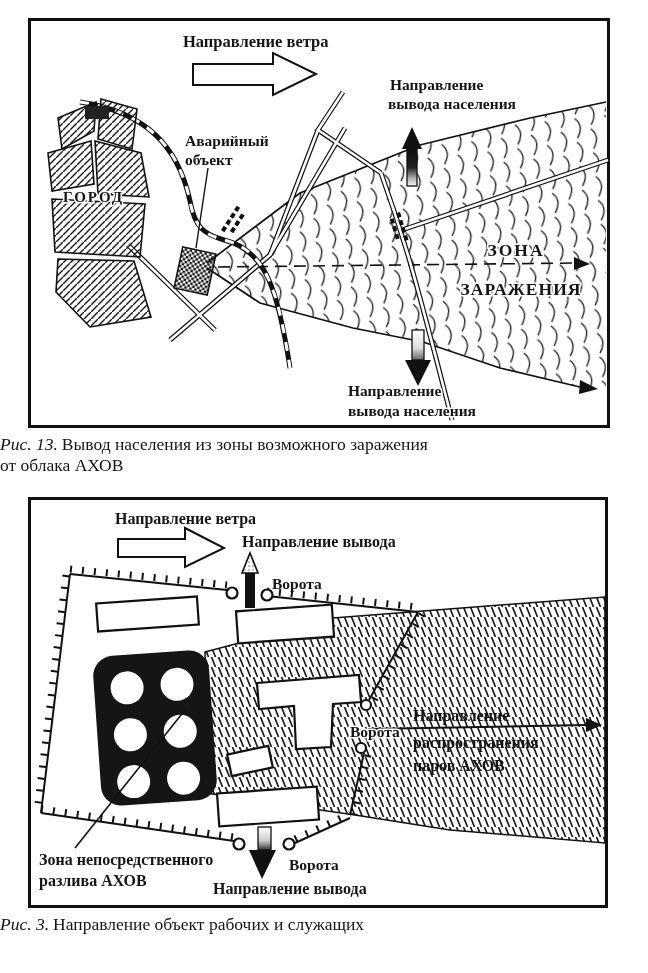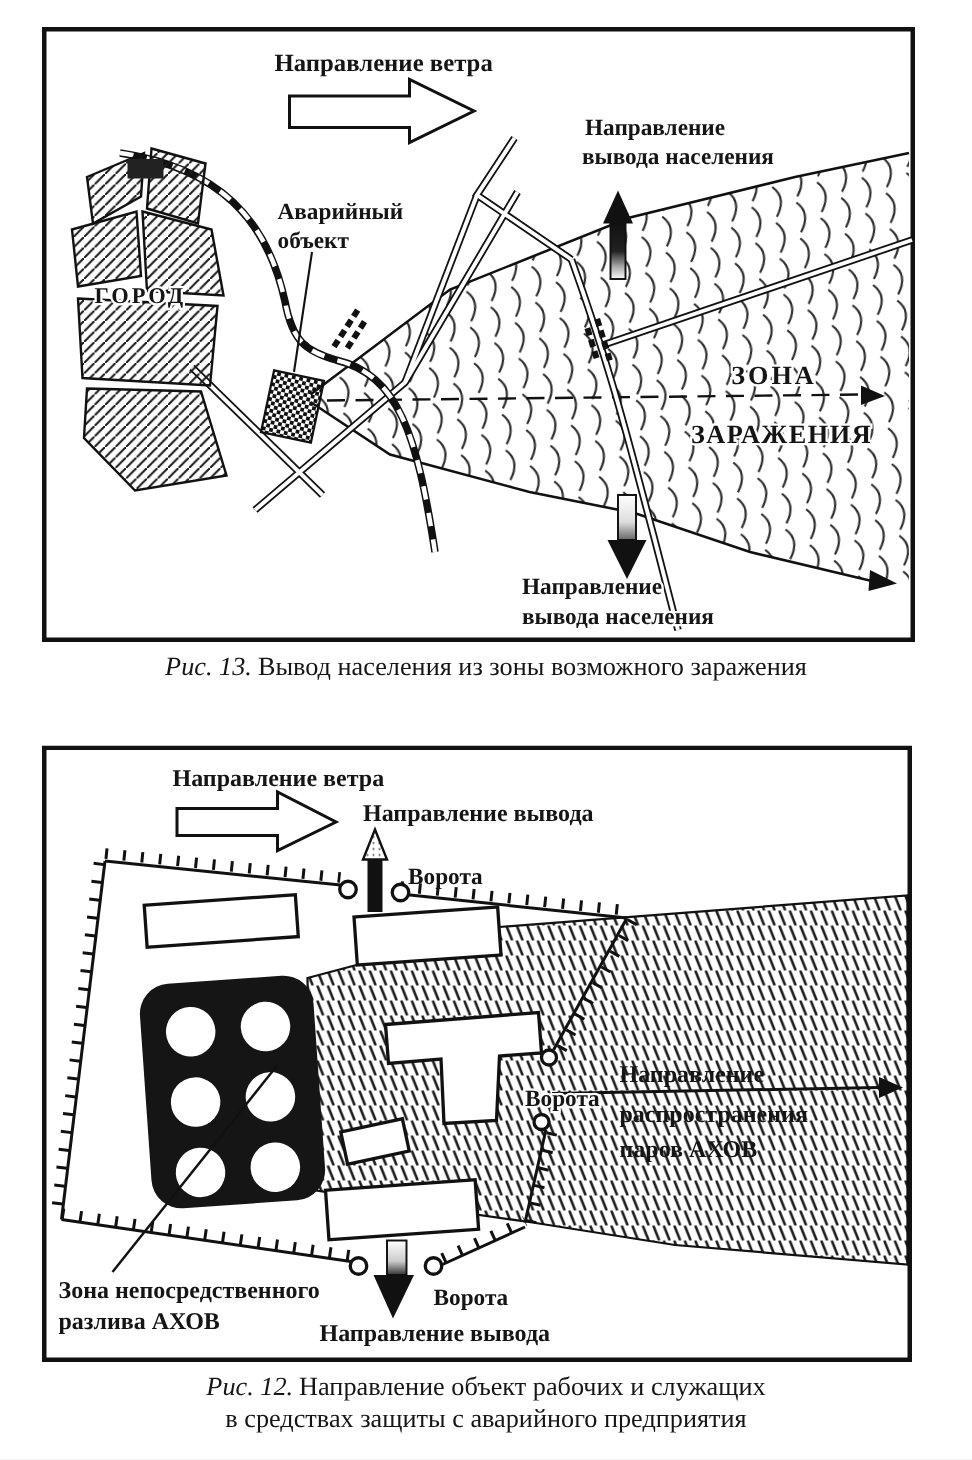--- a/index.html
+++ b/index.html
@@ -1,20 +1,20 @@
 <!DOCTYPE html>
 <html><head>
 <meta charset="utf-8">
 <style>
   html,body{margin:0;padding:0;background:#e8e8e8;}
   .page{position:relative;width:648px;height:973px;background:#ffffff;overflow:hidden;
         font-family:"Liberation Serif","DejaVu Serif",serif;}
   .fig{position:absolute;margin:0;padding:0;}
   .fig svg{display:block;}
-  .caption{position:absolute;left:0;width:648px;text-align:center;color:#151515;
+  .caption{position:absolute;left:0;width:648px;text-align:left;color:#151515;
            font-size:17.5px;line-height:21px;}
   .caption i{font-style:italic;margin-right:4px;}
   svg text{font-family:"Liberation Serif","DejaVu Serif",serif;fill:#151515;font-weight:700;}
   .halo{paint-order:stroke;stroke:#ffffff;stroke-width:3px;}
 </style>
 </head>
 <body>
 
 <div class="page">
 
@@ -130,20 +130,21 @@
     <text x="320" y="378" font-size="15.5" class="halo">Направление</text>
     <text x="320" y="398" font-size="15.5" class="halo">вывода населения</text>
 
     <text x="488" y="238" font-size="17.5" letter-spacing="2" text-anchor="middle" class="halo">ЗОНА</text>
     <text x="493" y="277" font-size="17.5" letter-spacing="1" text-anchor="middle" class="halo">ЗАРАЖЕНИЯ</text>
   </svg>
   </figure>
 
   <div class="caption" style="top:434px">
     <div><i>Рис. 13.</i><span>Вывод населения из зоны возможного заражения</span></div>
+    <div>от облака АХОВ</div>
   </div>
 
   <figure class="fig" style="left:28px;top:497px">
   <svg width="580" height="411" viewBox="0 0 580 411">
     <defs>
       <pattern id="vaporHatch" width="7" height="10" patternUnits="userSpaceOnUse">
         <path d="M1.5,0 L5.5,10" stroke="#1a1a1a" stroke-width="1.7" fill="none"></path>
       </pattern>
       <pattern id="dots" width="4" height="4" patternUnits="userSpaceOnUse">
         <circle cx="1" cy="1" r="0.7" fill="#555"></circle>
@@ -229,17 +230,16 @@
     <polygon points="221,353 248,353 234,382" fill="#111"></polygon>
     <text x="261" y="373" font-size="15.5">Ворота</text>
     <text x="185" y="397" font-size="16">Направление вывода</text>
 
     <text x="11" y="368" font-size="16">Зона непосредственного</text>
     <text x="11" y="389" font-size="16">разлива АХОВ</text>
   </svg>
   </figure>
 
   <div class="caption" style="top:914px">
-    <div><i>Рис. 12.</i><span>Направление объект рабочих и служащих</span></div>
-    <div>в средствах защиты с аварийного предприятия</div>
+    <div><i>Рис. 3.</i><span>Направление объект рабочих и служащих</span></div>
   </div>
 
 </div>
 
 </body></html>

